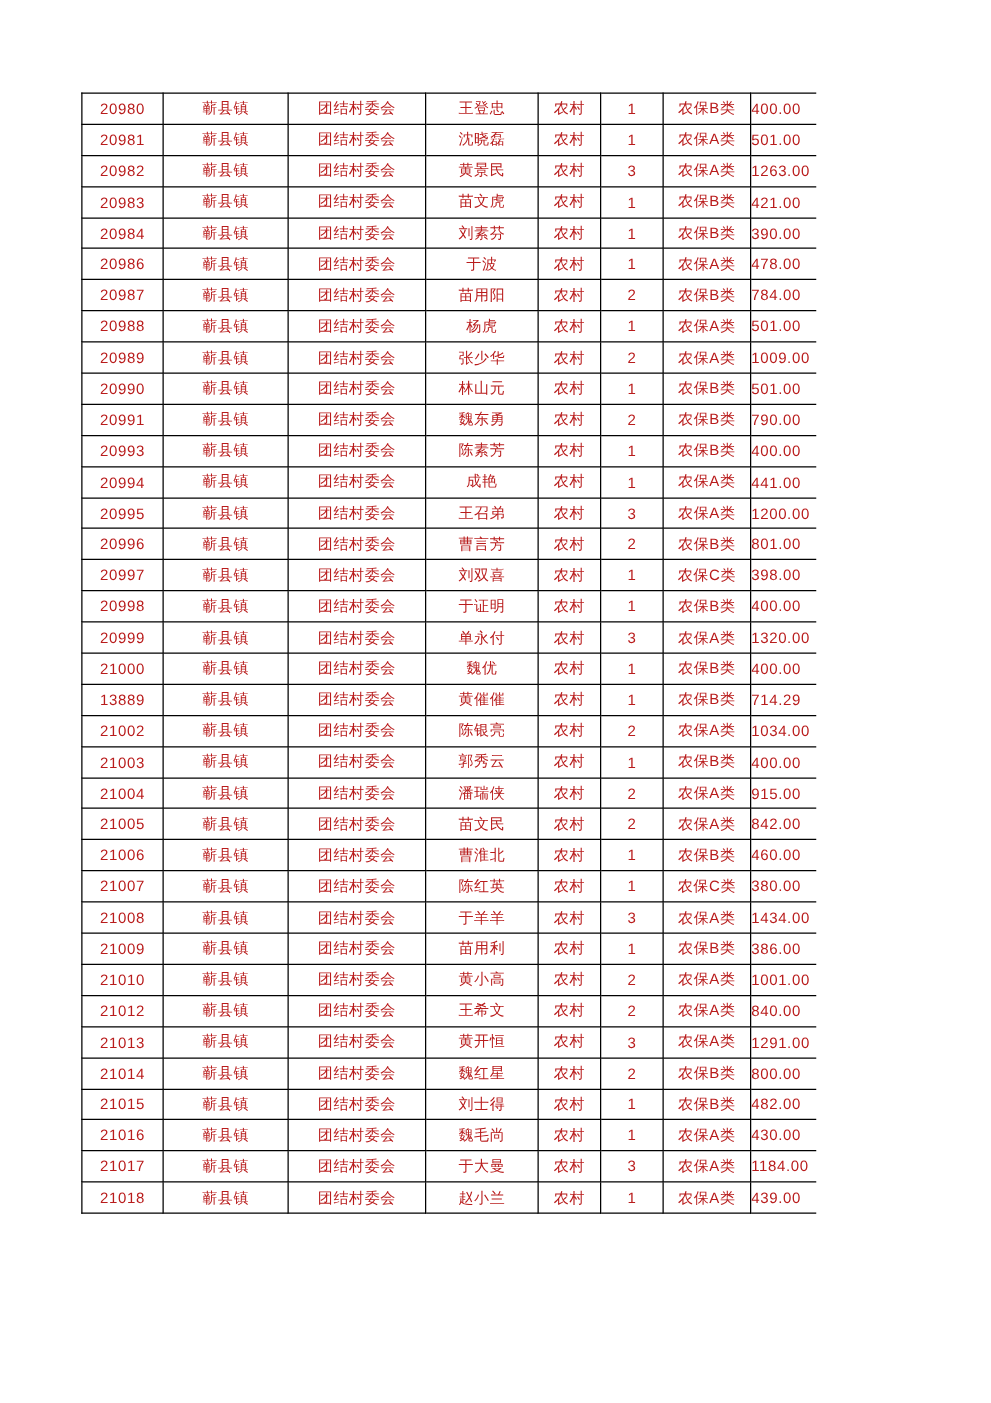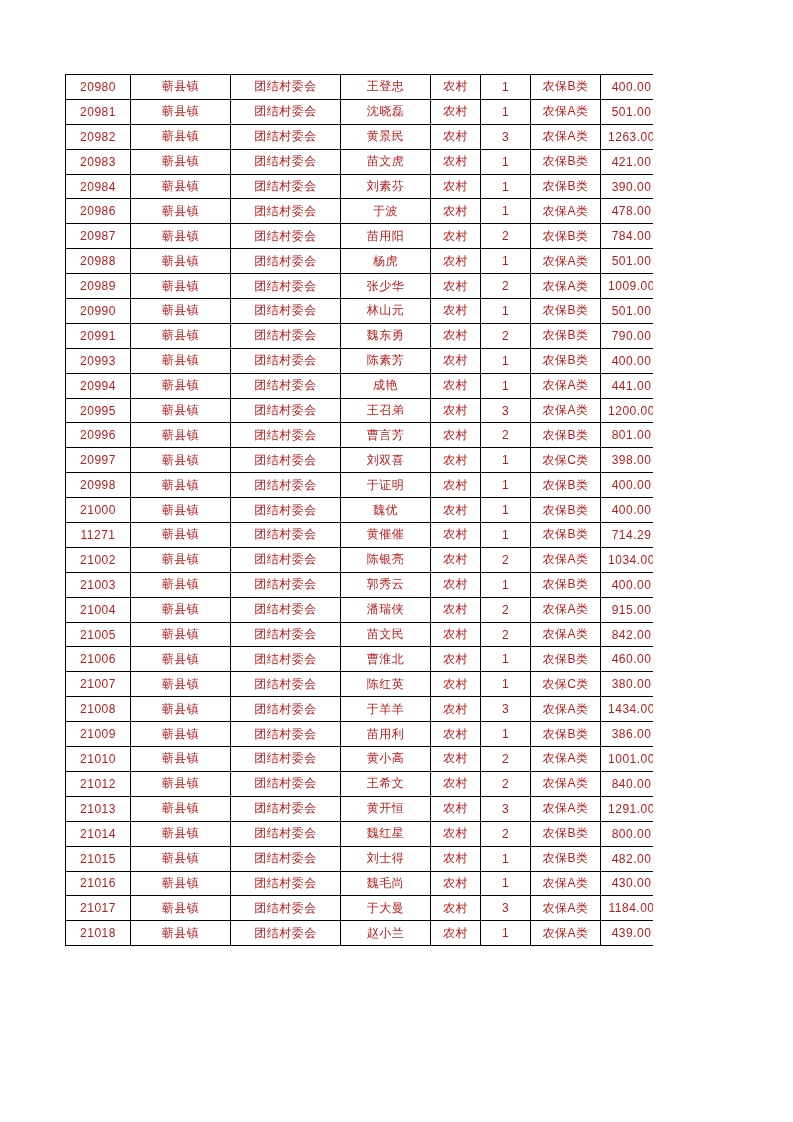--- a/index.html
+++ b/index.html
@@ -29,21 +29,21 @@
     border: 1px solid #000000;
     height: 23.9px;
     padding: 0;
     text-align: center;
     vertical-align: middle;
     white-space: nowrap;
     overflow: hidden;
     letter-spacing: 0.5px;
   }
   table.records td.c7 {
-    text-align: center;
+    text-align: left;
     padding-right: 28px;
   }
   col.w0 { width: 65px; }
   col.w1 { width: 100px; }
   col.w2 { width: 110px; }
   col.w3 { width: 90px; }
   col.w4 { width: 50px; }
   col.w5 { width: 50px; }
   col.w6 { width: 70px; }
   col.w7 { width: 90px; }
@@ -228,31 +228,41 @@
           <td class="c0">20998</td>
           <td class="c1">蕲县镇</td>
           <td class="c2">团结村委会</td>
           <td class="c3">于证明</td>
           <td class="c4">农村</td>
           <td class="c5">1</td>
           <td class="c6">农保B类</td>
           <td class="c7">400.00</td>
         </tr>
         <tr>
+          <td class="c0">20999</td>
+          <td class="c1">蕲县镇</td>
+          <td class="c2">团结村委会</td>
+          <td class="c3">单永付</td>
+          <td class="c4">农村</td>
+          <td class="c5">3</td>
+          <td class="c6">农保A类</td>
+          <td class="c7">1320.00</td>
+        </tr>
+        <tr>
           <td class="c0">21000</td>
           <td class="c1">蕲县镇</td>
           <td class="c2">团结村委会</td>
           <td class="c3">魏优</td>
           <td class="c4">农村</td>
           <td class="c5">1</td>
           <td class="c6">农保B类</td>
           <td class="c7">400.00</td>
         </tr>
         <tr>
-          <td class="c0">11271</td>
+          <td class="c0">13889</td>
           <td class="c1">蕲县镇</td>
           <td class="c2">团结村委会</td>
           <td class="c3">黄催催</td>
           <td class="c4">农村</td>
           <td class="c5">1</td>
           <td class="c6">农保B类</td>
           <td class="c7">714.29</td>
         </tr>
         <tr>
           <td class="c0">21002</td>

